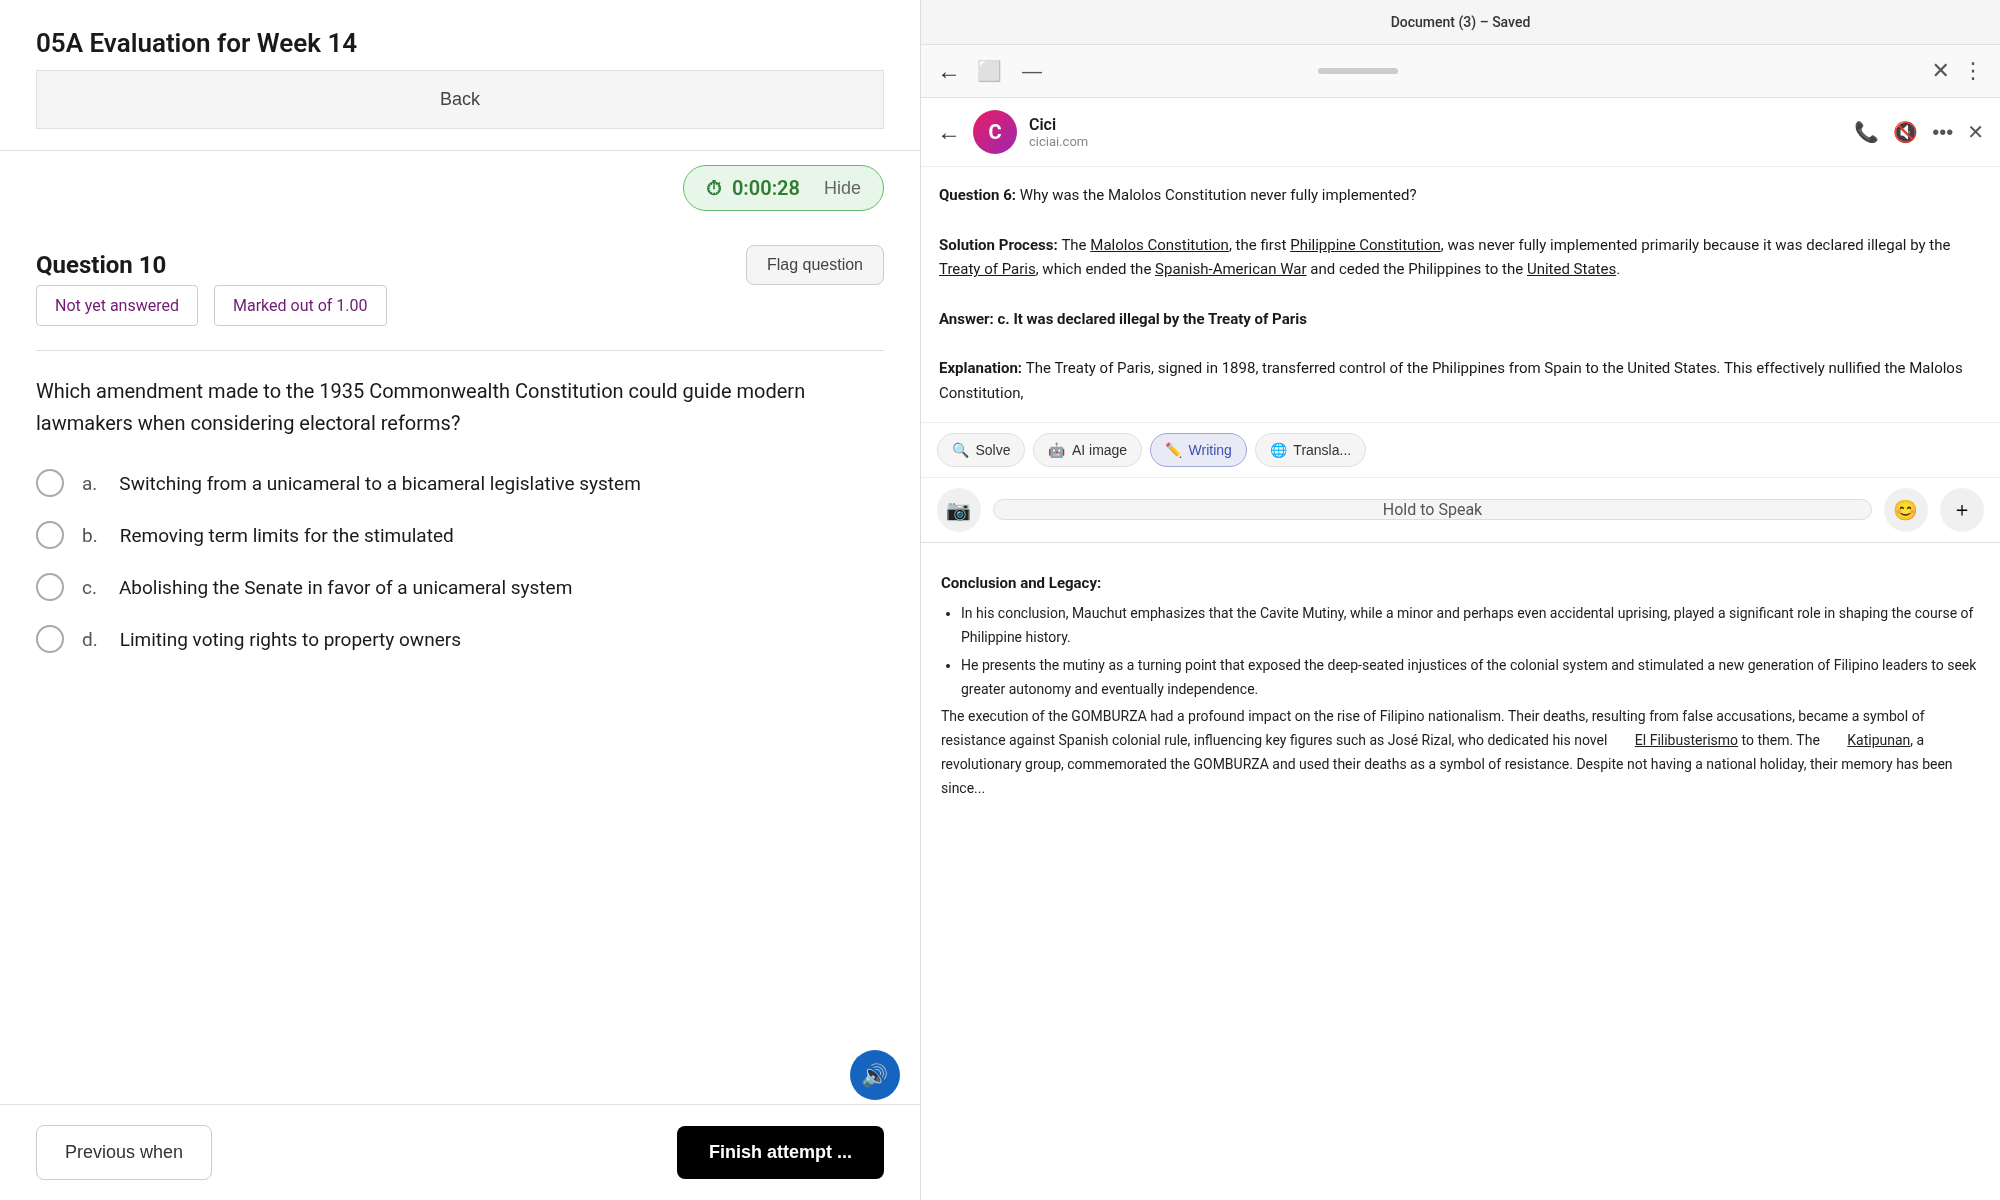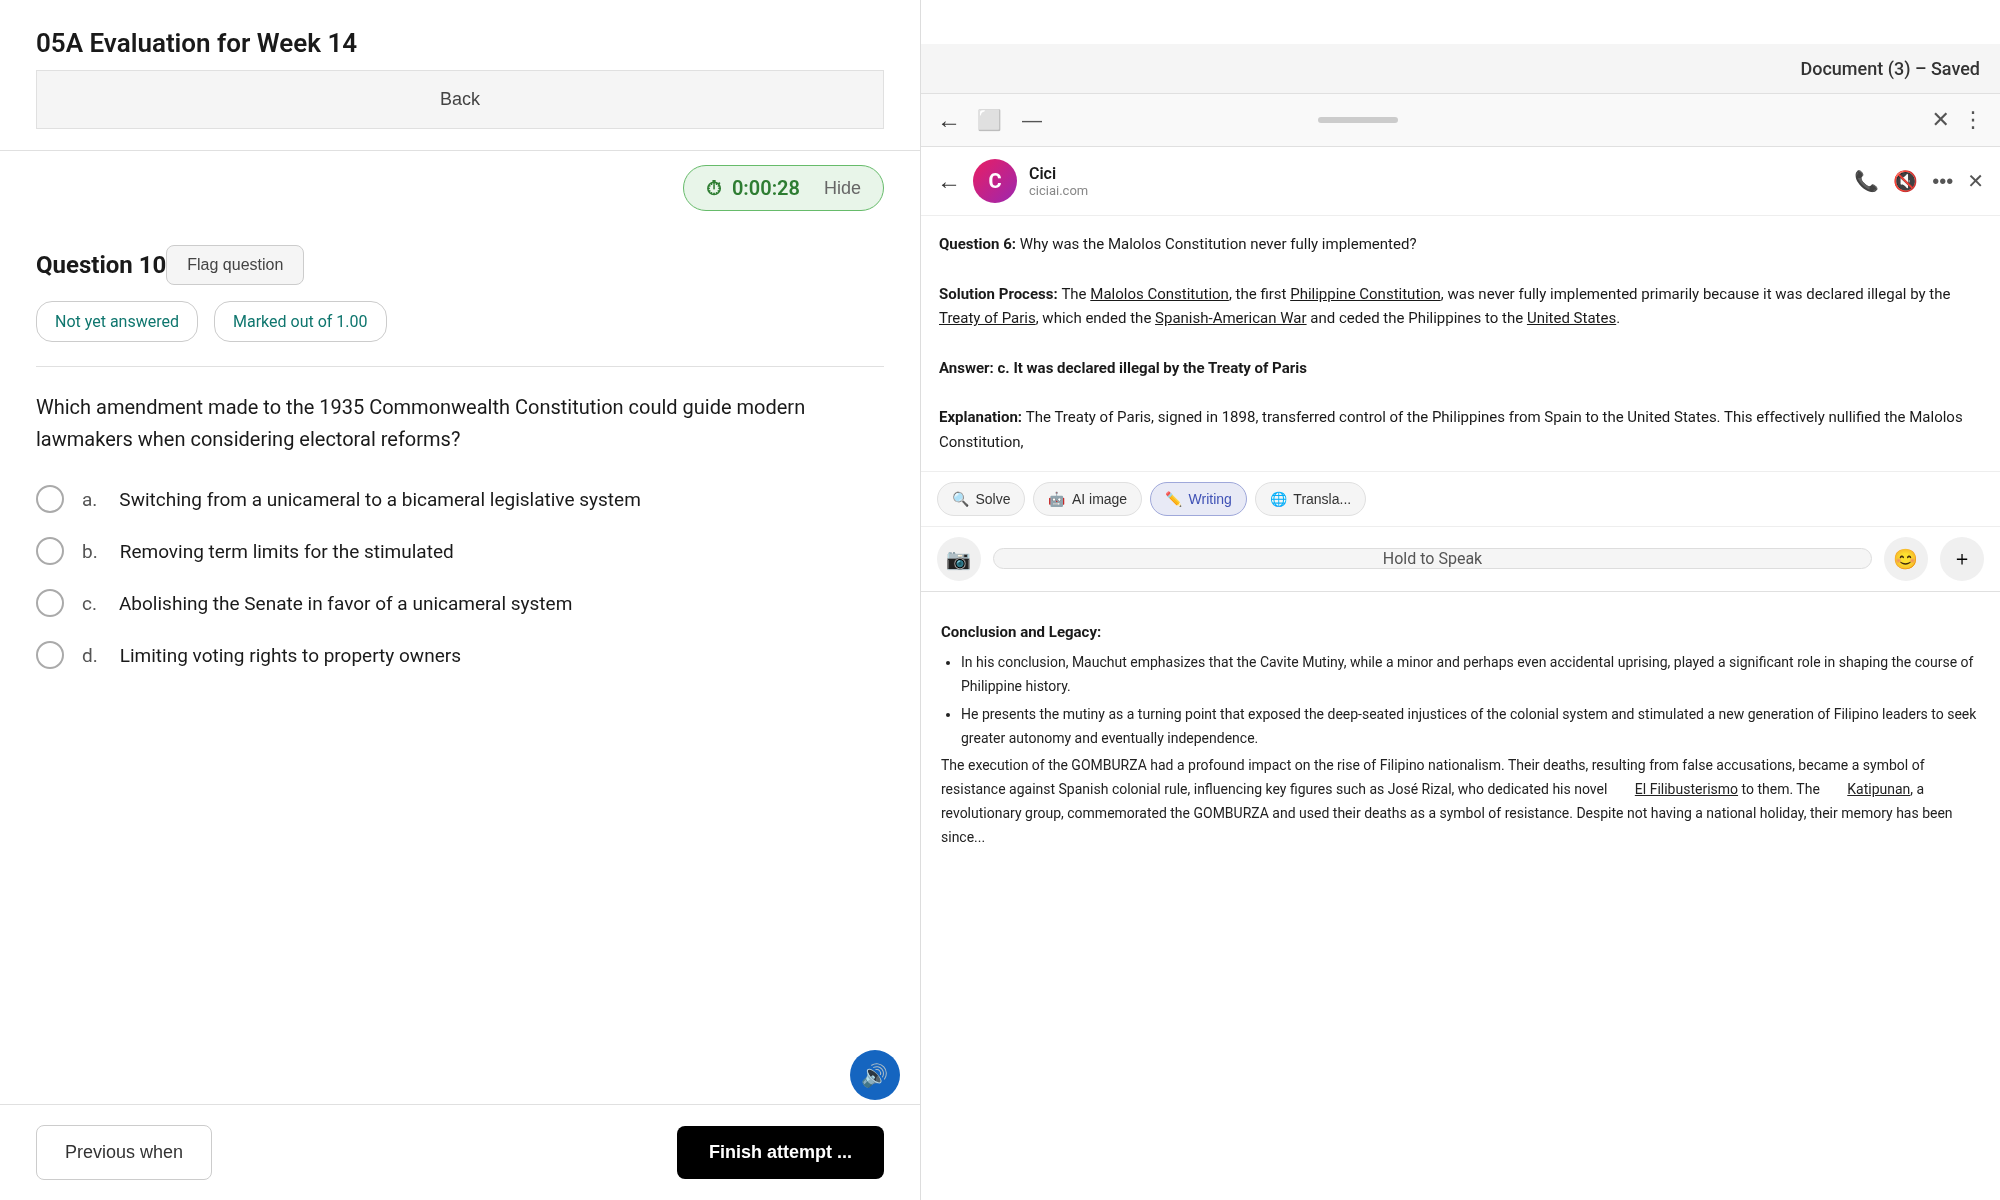--- a/index.html
+++ b/index.html
@@ -82,23 +82,22 @@
     }
 
     .question-area {
       flex: 1;
       padding: 20px 36px;
       overflow-y: auto;
     }
 
     .question-header-row {
       display: flex;
-      justify-content: flex-start;
-      align-items: center;
-      margin-bottom: 16px;
+      justify-content: space-between;
+      align-items: center;
     }
 
     .question-title {
       font-size: 24px;
       font-weight: 700;
       color: #1a1a1a;
     }
 
     .flag-btn {
       background: #f5f5f5;
@@ -114,24 +113,24 @@
       display: flex;
       gap: 16px;
       margin-bottom: 24px;
       padding-bottom: 24px;
       border-bottom: 1px solid #e0e0e0;
     }
 
     .status-badge {
       background: #fff;
       border: 1.5px solid #ccc;
-      border-radius: 16px;
+      border-radius: 4px;
       padding: 10px 18px;
       font-size: 16px;
-      color: #0f766e;
+      color: #701a75;
     }
 
     .question-text {
       font-size: 20px;
       line-height: 1.6;
       color: #1a1a1a;
       margin-bottom: 30px;
     }
 
     .options-list {
@@ -218,26 +217,25 @@
       background: #fff;
       display: flex;
       flex-direction: column;
       border-left: 1px solid #ddd;
       position: relative;
     }
 
     .doc-title-bar {
       background: #f5f5f5;
       padding: 14px 20px;
-      font-size: 18px;
+      font-size: 14px;
       font-weight: 500;
       color: #333;
-      text-align: right;
+      text-align: center;
       border-bottom: 1px solid #e0e0e0;
-      margin-top: 44px;
     }
 
     .doc-toolbar {
       display: flex;
       align-items: center;
       padding: 10px 16px;
       background: #f9f9f9;
       border-bottom: 1px solid #e0e0e0;
       gap: 12px;
     }

